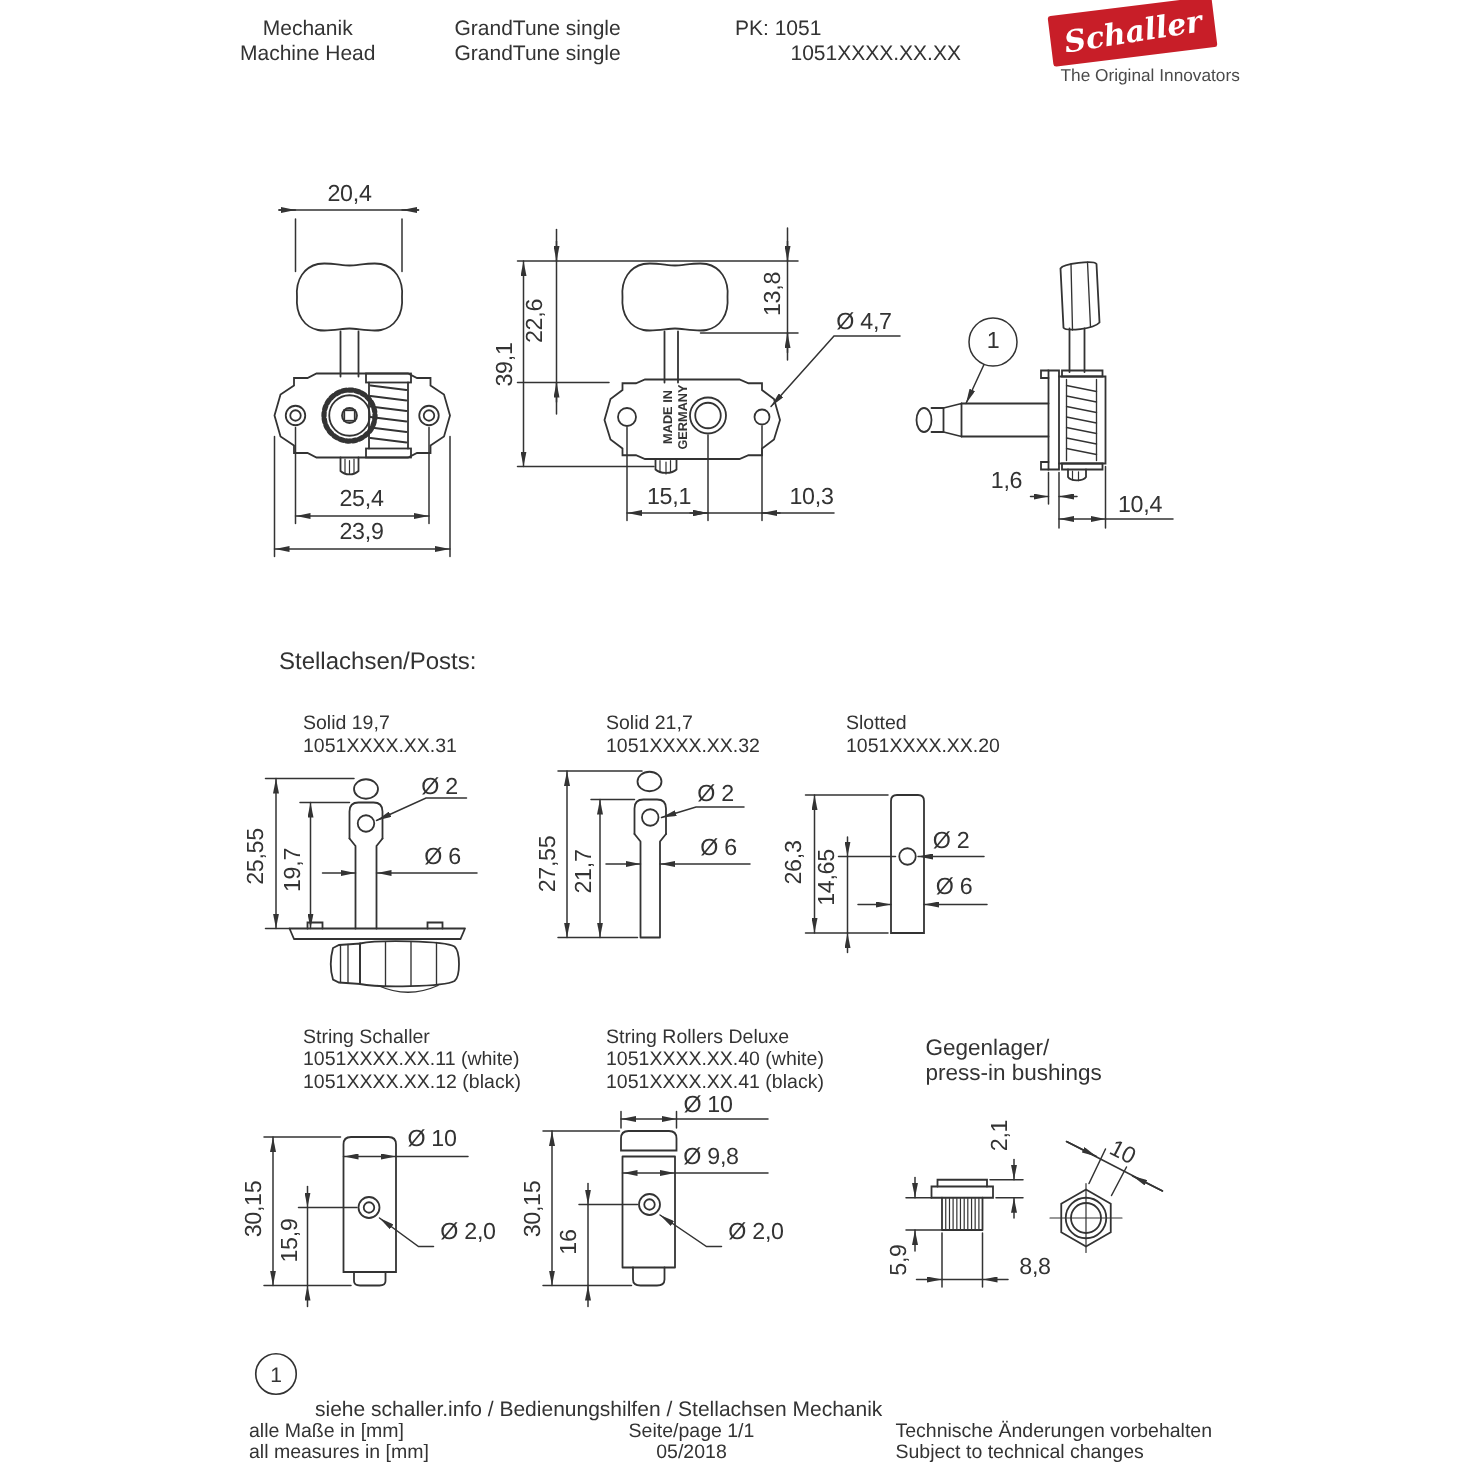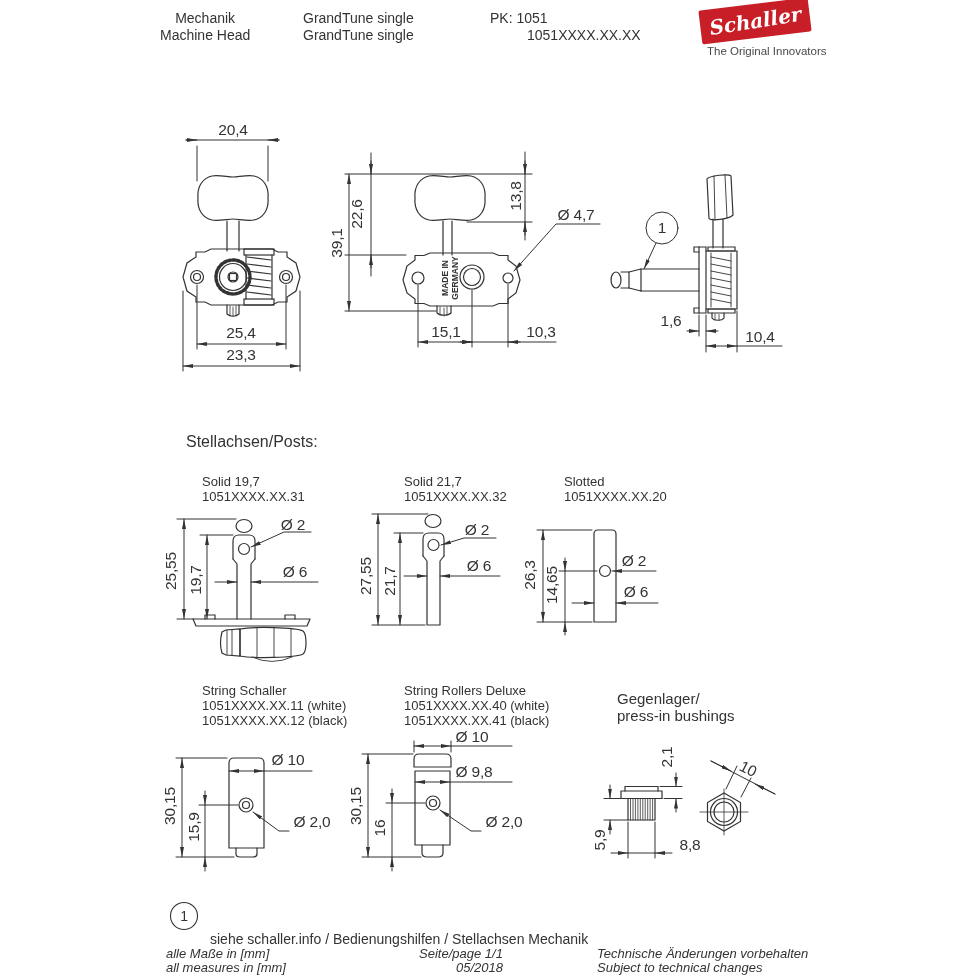--- a/index.html
+++ b/index.html
@@ -8,21 +8,21 @@
   .abs{position:absolute;}
   .hcol{font-size:14px;line-height:17px;white-space:nowrap;text-align:center;}
   .lbl{position:absolute;font-size:15.5px;color:#333;white-space:nowrap;letter-spacing:-0.2px;}
   .c{transform:translate(-50%,-50%);text-align:center;}
   .v{transform:translate(-50%,-50%) rotate(-90deg);}
   .stamp{font-size:8.5px;font-weight:bold;letter-spacing:0;}
   .sec-head{font-size:16px;}
   .code{font-size:13px;line-height:15px;white-space:nowrap;margin-left:16px;}
   .bush-head{font-size:15px;line-height:17px;}
   .fn-text{font-size:14px;line-height:15.5px;white-space:pre;}
-  .foot{font-size:13px;line-height:14px;white-space:nowrap;font-style:italic;}
+  .foot{font-size:13px;line-height:14px;white-space:nowrap;}
   .logo-box{position:absolute;left:700px;top:4px;width:110px;height:34px;
             background:var(--logo-red,#c81e28);transform:rotate(-7deg);border-radius:2px;
             display:flex;align-items:center;justify-content:center;}
   .logo-script{font-family:"DejaVu Serif",serif;font-style:italic;font-weight:bold;
                font-size:20px;color:#fff;transform:rotate(-2deg);}
   .tagline{position:absolute;left:707px;top:45px;font-size:11.5px;color:#4a4a4a;white-space:nowrap;}
   svg.art{position:absolute;left:0;top:0;}
   .blk span{display:block;}
 </style>
 </head>
@@ -269,21 +269,21 @@
         <path d="M775,794 L755,784" stroke-width="1" marker-end="url(#arr)"></path>
         <path d="M726,789 L737,766 M741,797 L751,778" stroke-width="1"></path>
       </g>
 
       <circle cx="184" cy="916" r="13.5" stroke-width="1.1"></circle>
     </g>
   </svg>
 
   <span class="lbl c" style="left:233px;top:130px">20,4</span>
   <span class="lbl c" style="left:241px;top:333px">25,4</span>
-  <span class="lbl c" style="left:241px;top:355px">23,3</span>
+  <span class="lbl c" style="left:241px;top:355px">23,9</span>
 
   <span class="lbl v" style="left:337px;top:243px">39,1</span>
   <span class="lbl v" style="left:357px;top:214px">22,6</span>
   <span class="lbl v" style="left:516px;top:196px">13,8</span>
   <span class="lbl c" style="left:576px;top:215px">Ø 4,7</span>
   <span class="lbl c" style="left:446px;top:332px">15,1</span>
   <span class="lbl c" style="left:541px;top:332px">10,3</span>
   <span class="lbl v stamp" style="left:445px;top:278px">MADE IN</span>
   <span class="lbl v stamp" style="left:454.5px;top:278px">GERMANY</span>
 
@@ -355,21 +355,21 @@
   <span class="lbl c" style="left:184px;top:916px;font-size:14px">1</span>
   <div class="abs fn-text blk" style="left:210px;top:901px">
     <span>siehe schaller.info / Bedienungshilfen / Stellachsen Mechanik</span>
     <span>see   schaller.info / Operating instructions / post for machine heads</span>
   </div>
 
   <div class="abs foot blk" style="left:166px;top:947px">
     <span>alle Maße in [mm]</span>
     <span>all measures in [mm]</span>
   </div>
-  <div class="abs foot blk" style="left:461px;top:947px;transform:translateX(-50%);text-align:right">
+  <div class="abs foot blk" style="left:461px;top:947px;transform:translateX(-50%);text-align:center">
     <span>Seite/page 1/1</span>
     <span>05/2018</span>
   </div>
   <div class="abs foot blk" style="left:597px;top:947px">
     <span>Technische Änderungen vorbehalten</span>
     <span>Subject to technical changes</span>
   </div>
 
 </div>
 

